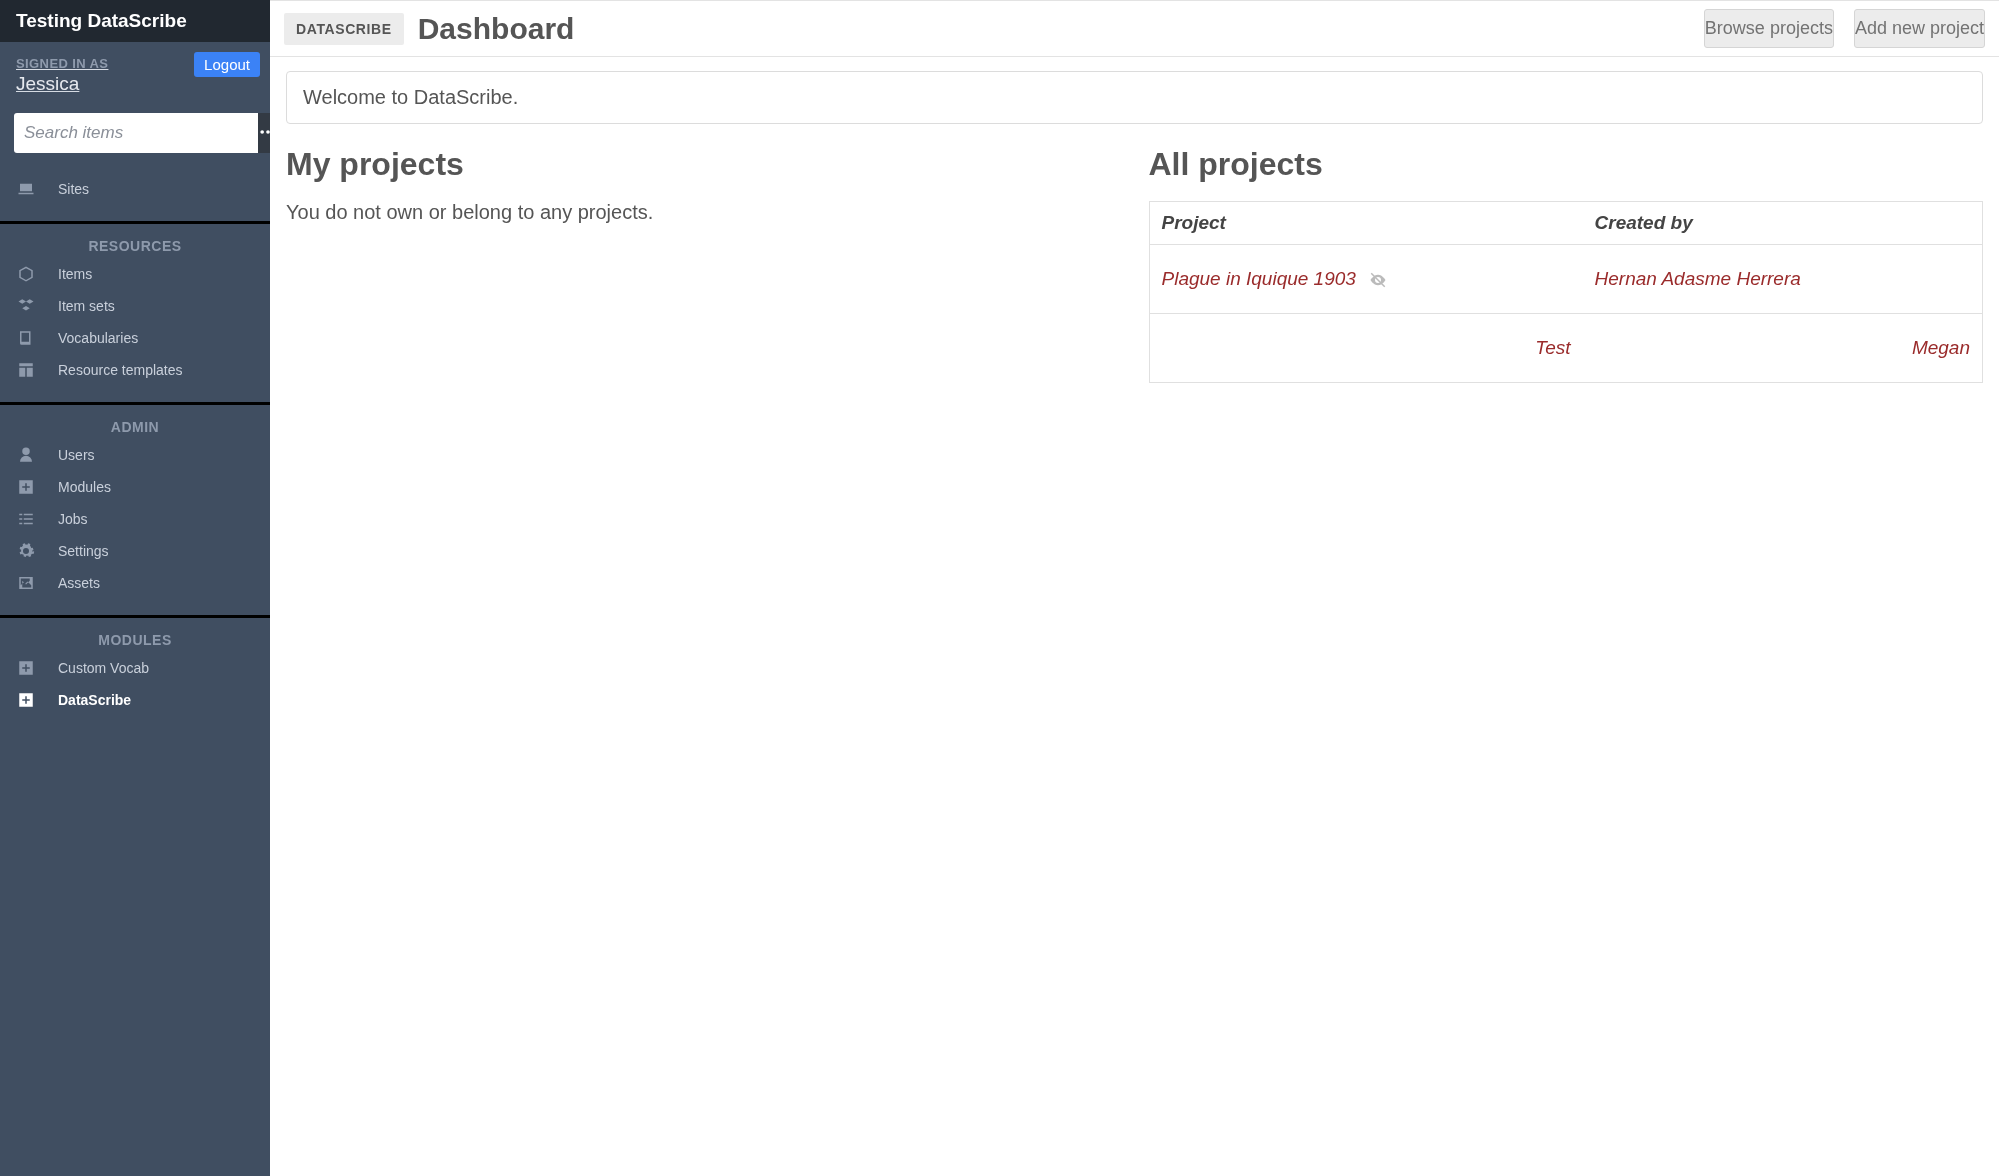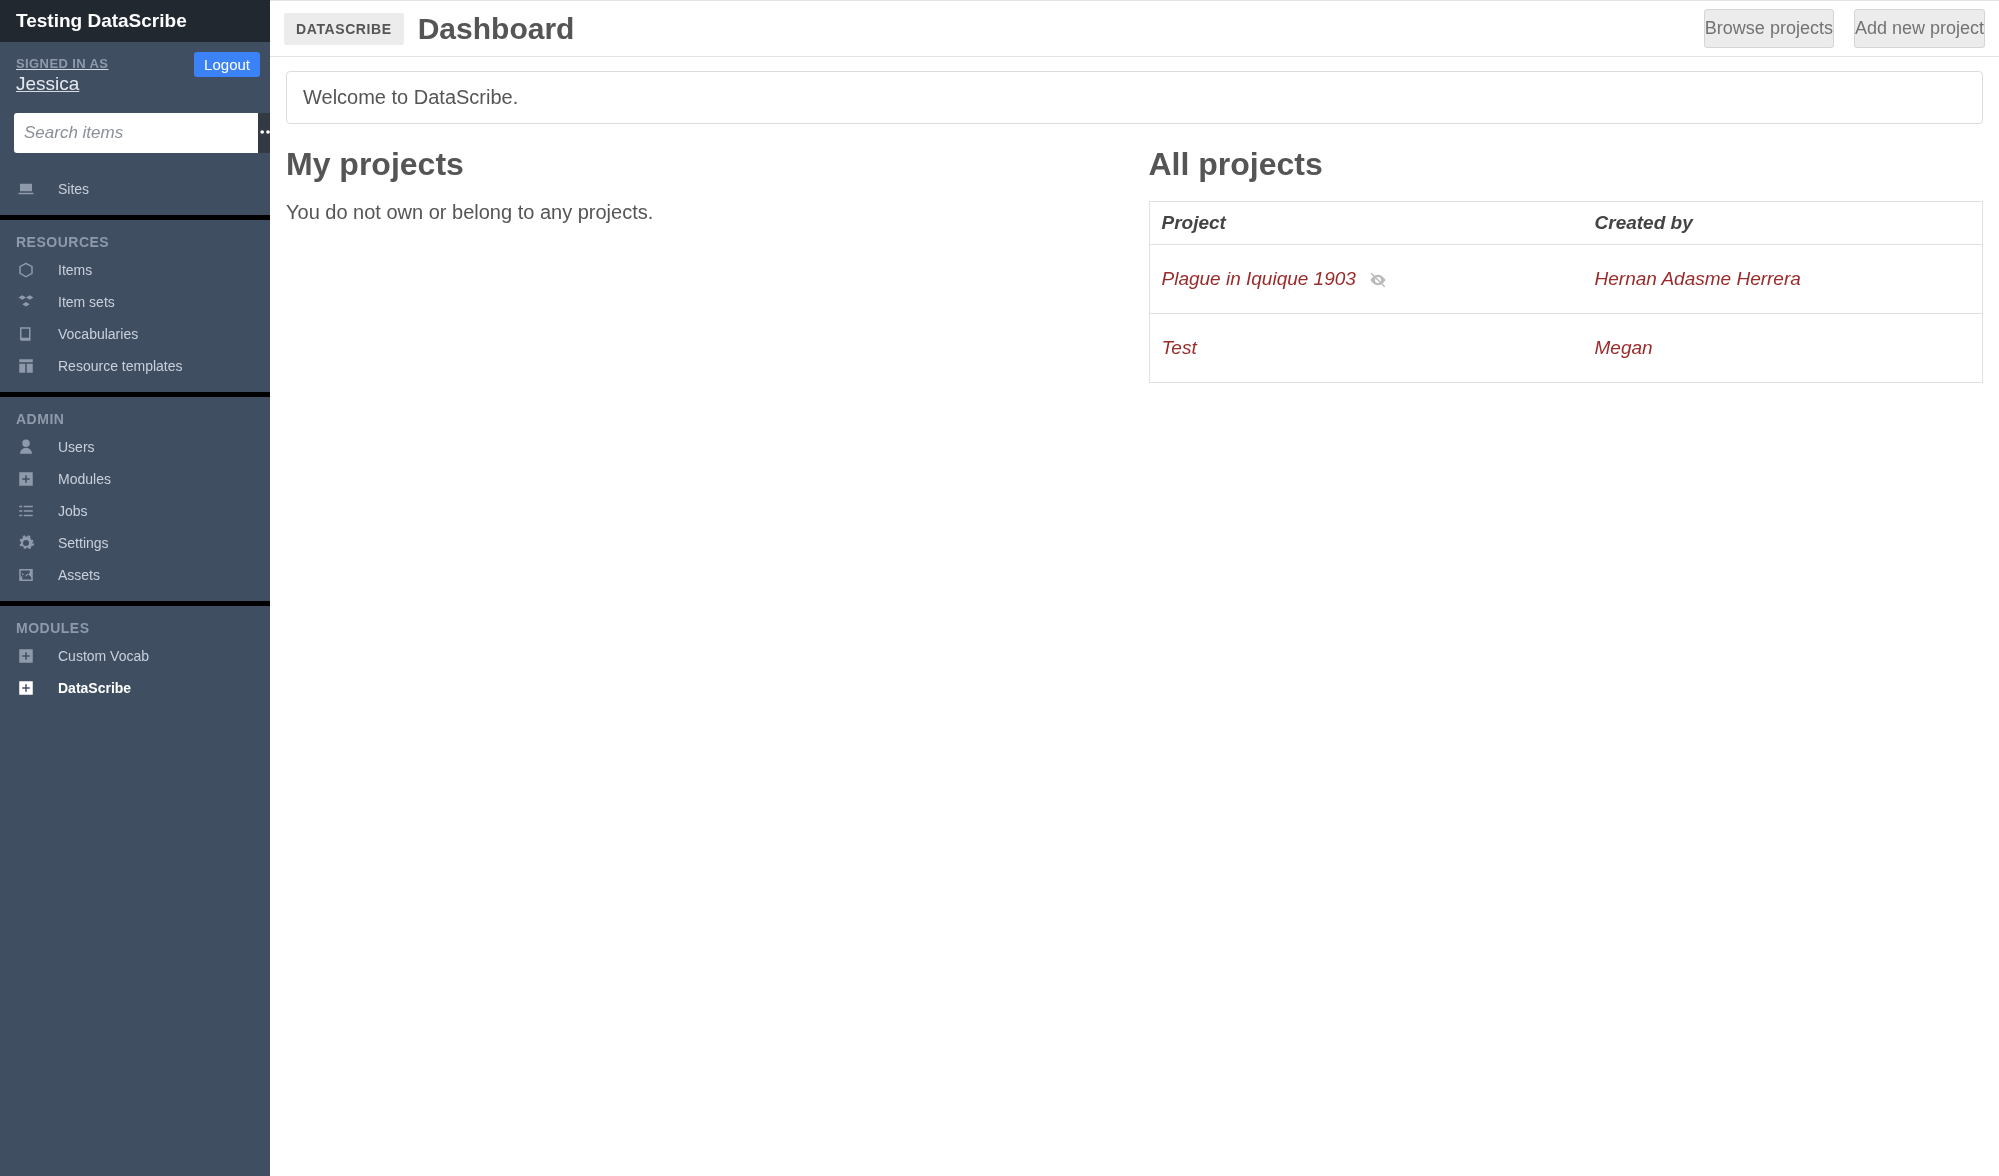--- a/index.html
+++ b/index.html
@@ -78,21 +78,21 @@
     border: none;
     display: flex;
     align-items: center;
     justify-content: center;
     cursor: pointer;
   }
   .search-go { border-radius: 0 3px 3px 0; margin-left: 2px; }
   .search-dots svg, .search-go svg { width: 20px; height: 20px; fill: #fff; }
 
   .nav-group { padding: 6px 0; }
-  .nav-group + .nav-group { border-top: 5px solid #000000; margin-top: 4px; }
+  .nav-group + .nav-group { border-top: 3px solid #000000; margin-top: 10px; text-align: center; }
   .nav-heading {
     text-transform: uppercase;
     font-size: 14px;
     font-weight: 700;
     color: #8e9aac;
     padding: 8px 16px 4px 16px;
     letter-spacing: .5px;
   }
   .nav-item {
     display: flex;
@@ -187,21 +187,21 @@
     text-align: left;
     font-weight: 700;
     color: #444;
     padding: 10px 12px;
     border-bottom: 1px solid #e0e0e0;
   }
   table.projects td {
     padding: 23px 12px;
     border-bottom: 1px solid #e0e0e0;
   }
-  table.projects tr:last-child td { border-bottom: none; }
+  table.projects tr:last-child td { border-bottom: none; text-align: right; }
   table.projects a { color: #9a2b2b; text-decoration: none; cursor: pointer; }
   .row-icon { color: #bbb; margin-left: 8px; display: inline-flex; vertical-align: middle; }
   .row-icon svg { width: 18px; height: 18px; fill: #bbb; }
 </style>
 </head>
 <body>
 
 <aside class="sidebar">
   <div class="site-title">Testing DataScribe</div>
 

